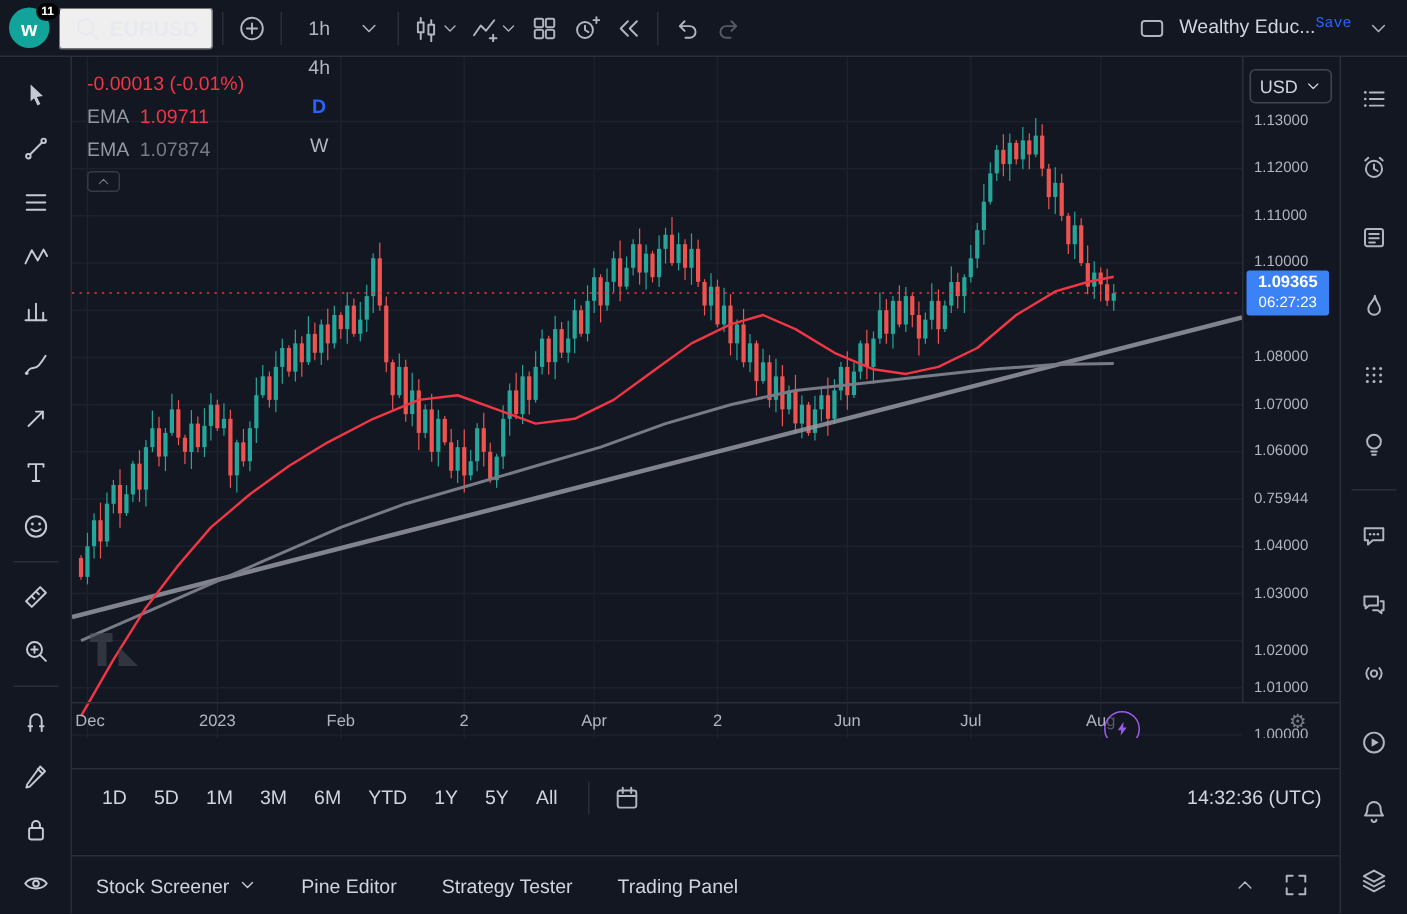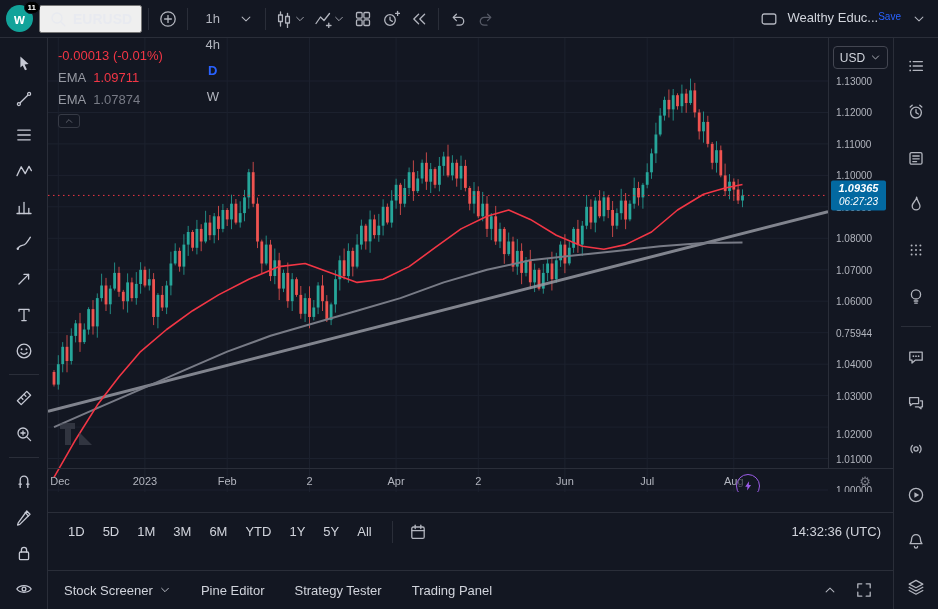--- a/index.html
+++ b/index.html
@@ -22,21 +22,21 @@
   .tb-btn { height:28px; min-width:26px; display:flex; align-items:center; justify-content:center;
             color:#b2b5be; border-radius:4px; padding:0 3px; gap:1px; background:none; border:none; }
   .tb-btn.dim { color:#565a66; }
   .interval-btn { padding:0 6px; height:26px; font-size:13px; color:#b2b5be; background:none;
                   border:none; display:flex; align-items:center; }
   .interval-btn.active { color:#2962ff; font-weight:700; }
   .topbar-right { margin-left:auto; display:flex; align-items:center; gap:3px; }
   .layout-title-block { display:flex; flex-direction:row; align-items:flex-start;
                         line-height:1.15; margin:0 2px; }
   .layout-title { font-size:13px; color:#d1d4dc; }
-  .save-label { font-size:10px; color:#2962ff; }
+  .save-label { font-size:10px; color:#2962ff;font-family:Liberation Mono, monospace; }
 
   
   .main { flex:1; display:flex; min-height:0; }
   .left-rail { width:48px; min-width:48px; border-right:1px solid #2a2e39; display:flex;
                flex-direction:column; align-items:center; padding-top:8px; gap:2px; overflow:hidden; }
   .rail-btn { width:34px; height:34px; min-height:34px; display:flex; align-items:center;
               justify-content:center; color:#c6c9d4; border-radius:4px; background:none; border:none; }
   .rail-sep { width:30px; height:1px; min-height:1px; background:#2a2e39; margin:4px 0; }
   .right-rail { width:45px; min-width:45px; border-left:1px solid #2a2e39; display:flex;
                 flex-direction:column; align-items:center; padding-top:10px; gap:10px; overflow:hidden; }
@@ -44,22 +44,22 @@
   .right-rail .rail-sep { margin:2px 0; }
 
   .center { flex:1; display:flex; flex-direction:column; min-width:0;gap:20px; }
 
   
   .chart-pane { position:relative; flex:1; min-height:0; overflow:hidden; }
   #plot { position:absolute; left:0; top:0; display:block; }
   .price-axis { position:absolute; top:0; right:0; bottom:24px; width:65px;
                 border-left:1px solid #2a2e39; }
   .pa-label { position:absolute; left:7px; font-size:10px; color:#b2b5be; transform:translateY(-50%); }
-  .price-tag { position:absolute; left:2px; right:7px; background:#0369a1; color:#fff;
-               border-radius:2px; text-align:center; padding:2px 0; transform:translateY(-50%); z-index:3;font-style:italic; }
+  .price-tag { position:absolute; left:2px; right:7px; background:#3b82f6; color:#fff;
+               border-radius:2px; text-align:center; padding:2px 0; transform:translateY(-50%); z-index:3; }
   .price-tag .p { font-size:11px; font-weight:700; line-height:1.2; }
   .price-tag .c { font-size:10px; line-height:1.2; }
   .time-axis { position:absolute; left:0; right:0; bottom:0; height:24px; border-top:1px solid #2a2e39; }
   .ta-label { position:absolute; top:50%; transform:translate(-50%,-50%); font-size:11px; color:#b2b5be; }
   .gear { position:absolute; right:22px; top:50%; transform:translateY(-50%); color:#787b86; font-size:13px; }
 
   .legend { position:absolute; left:10px; top:10px; z-index:2; font-size:13px; }
   .legend-row { display:flex; gap:7px; margin-bottom:7px; align-items:center; }
   .legend-collapse { width:22px; height:14px; border:1px solid #363a45; border-radius:3px;
                      background:#131722; display:flex; align-items:center; justify-content:center;

